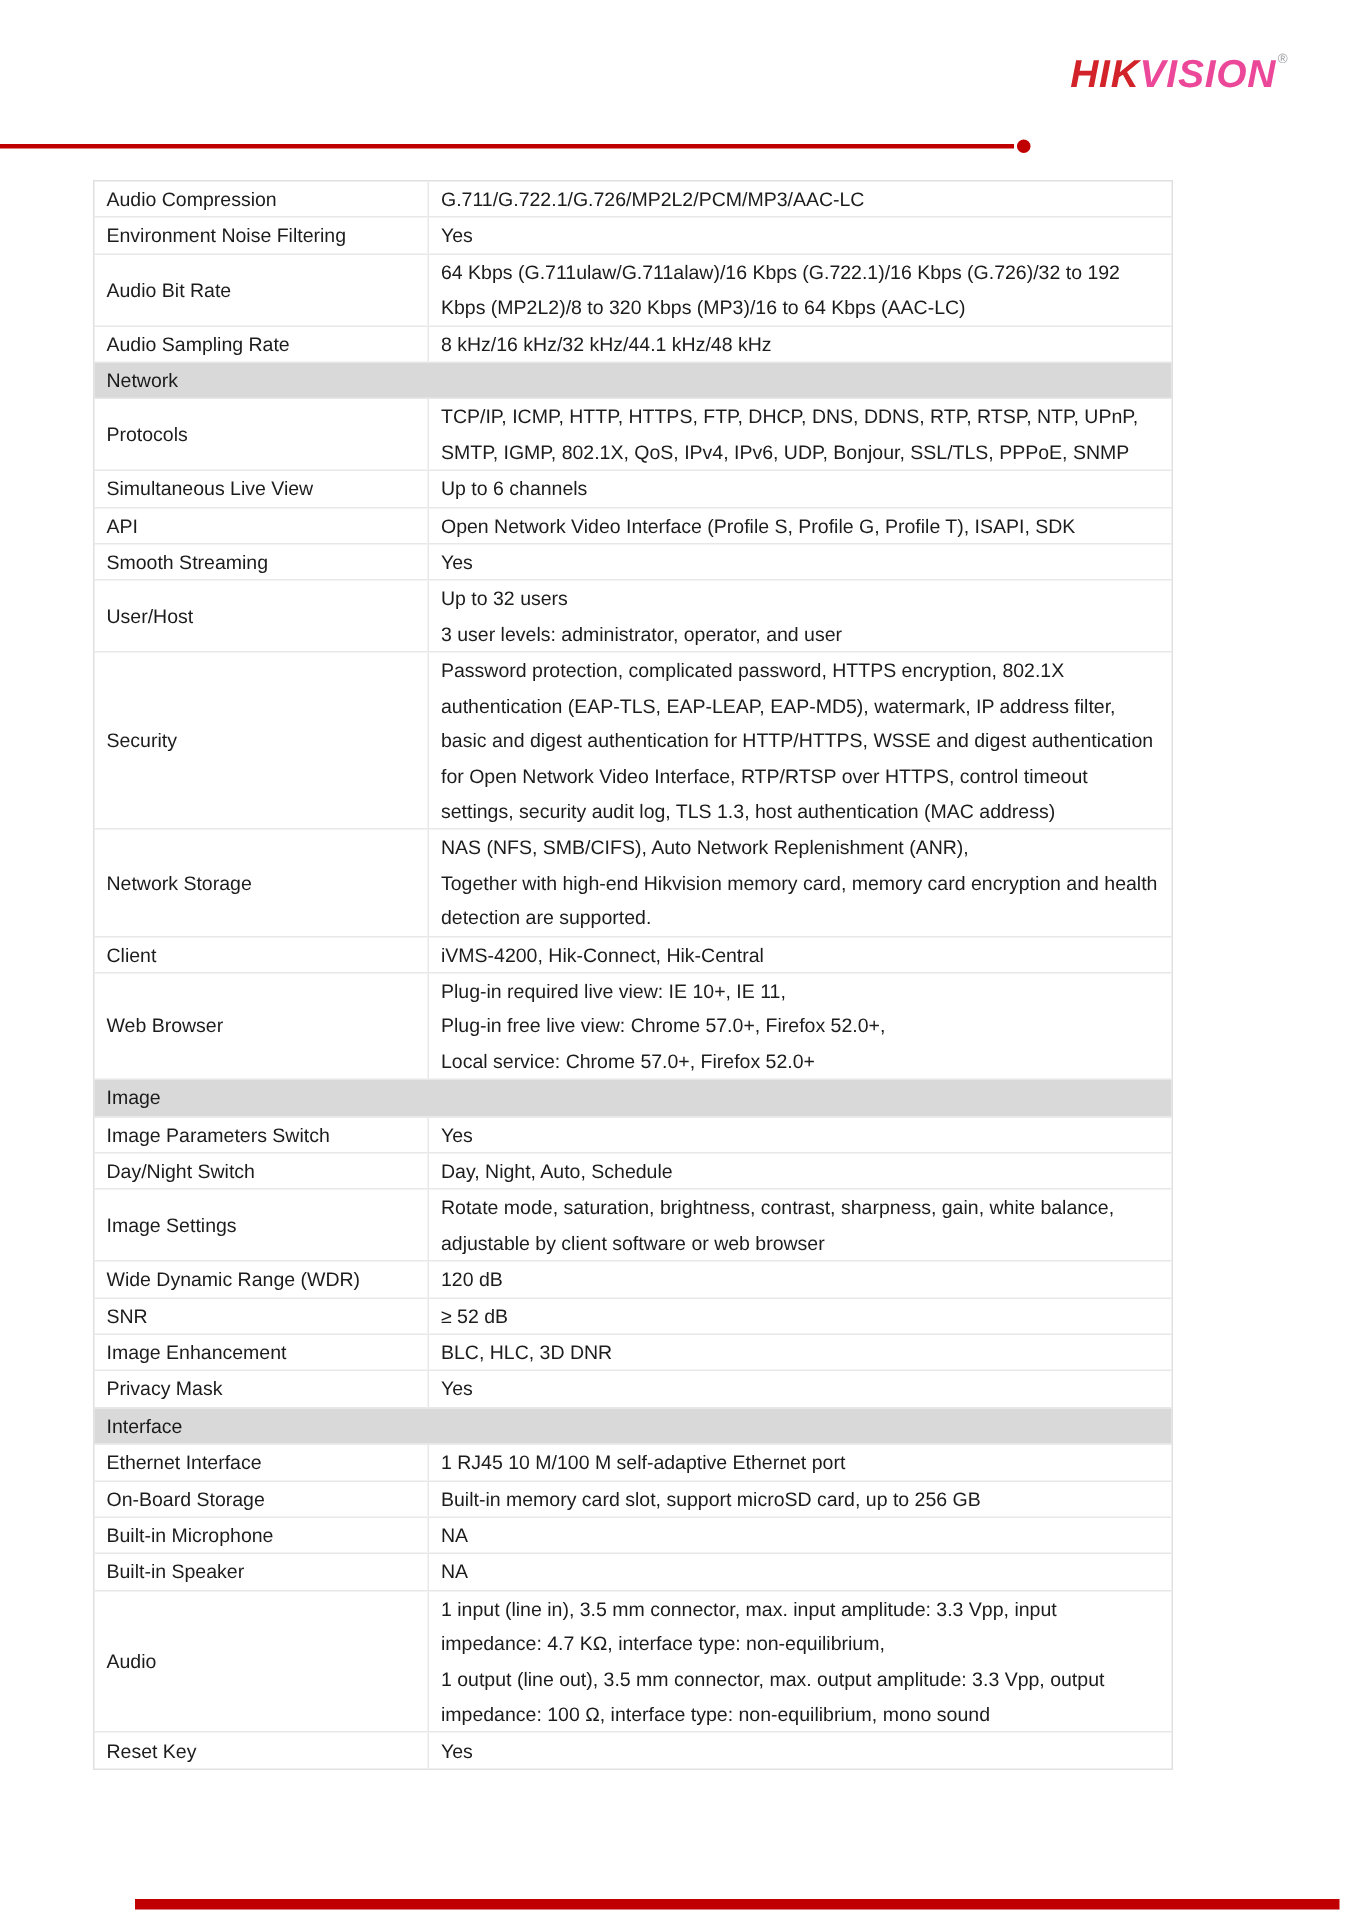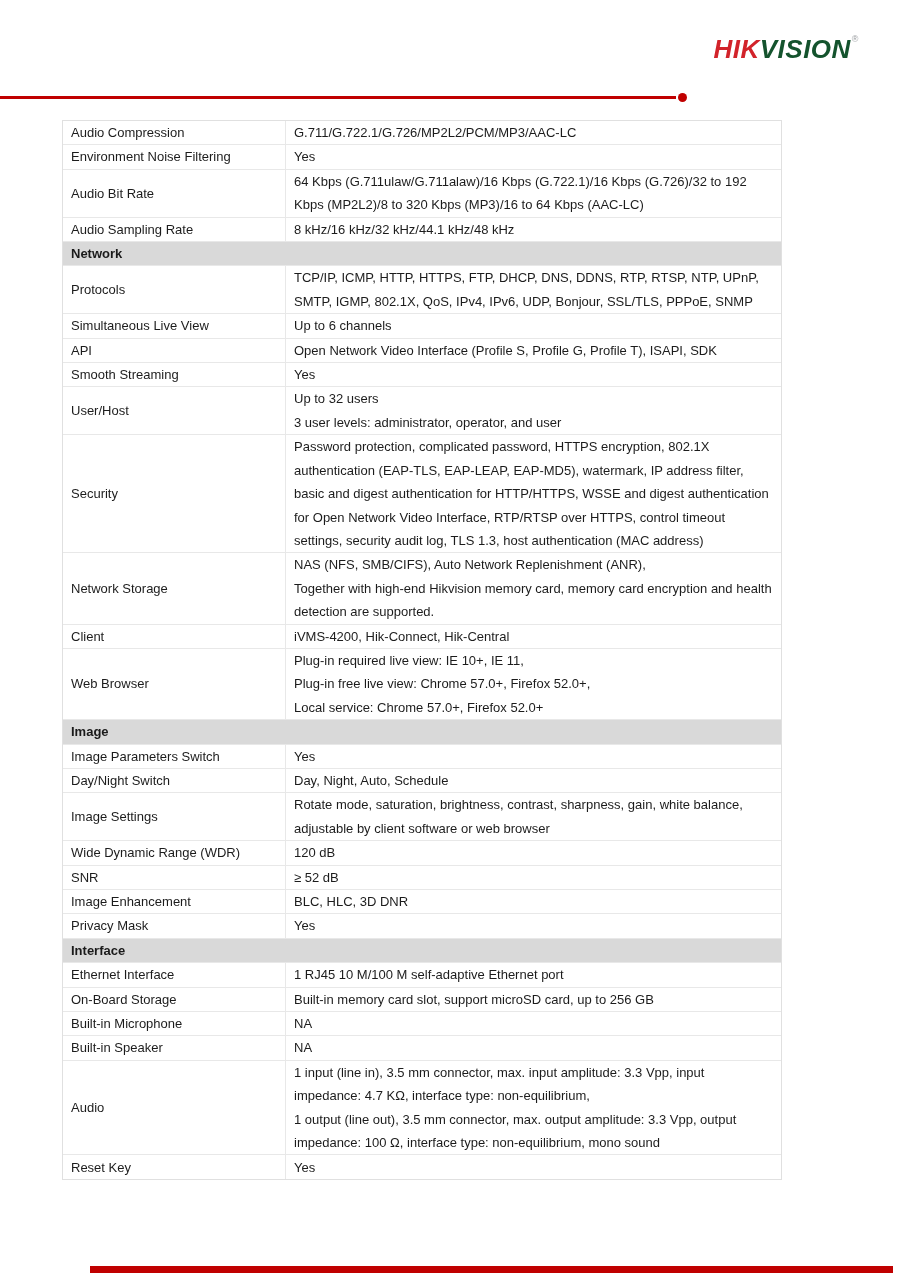--- a/index.html
+++ b/index.html
@@ -17,21 +17,21 @@
     position: absolute;
     top: 34px;
     right: 41px;
     font-style: italic;
     font-weight: bold;
     font-size: 26px;
     letter-spacing: 0.5px;
     white-space: nowrap;
   }
   .logo .hik { color: #d2232a; }
-  .logo .vision { color: #14532d; }
+  .logo .vision { color: #ec4899; }
   .logo .reg {
     color: #9a9da0;
     font-size: 9px;
     font-style: normal;
     font-weight: normal;
     vertical-align: top;
     margin-left: 1px;
   }
 
   
@@ -74,21 +74,21 @@
     box-sizing: border-box;
     line-height: 23.4px;
     white-space: pre-line;
   }
   .section-row { background: #d9d9d9; }
   .section-cell {
     flex: 1;
     display: flex;
     align-items: center;
     padding: 0 8px;
-    font-weight: bold;
+    font-weight: normal;
     line-height: 23.4px;
     color: #1a1a1a;
   }
 
   
   .footer-bar {
     position: absolute;
     left: 90px;
     top: 1266px;
     width: 803px;

